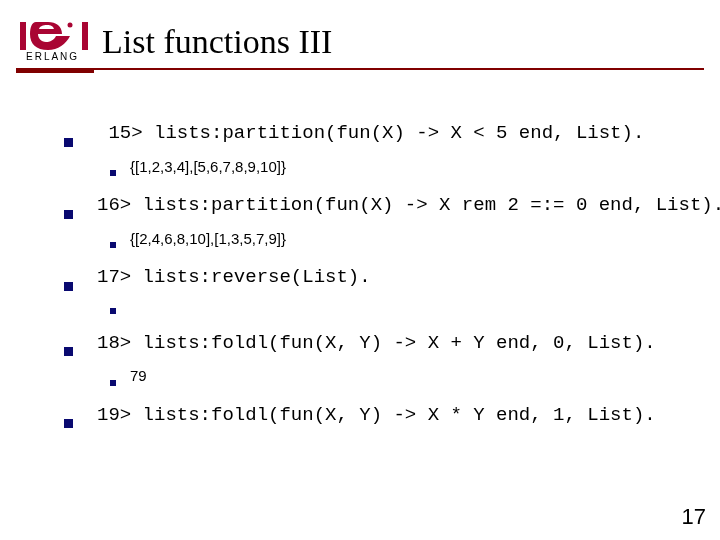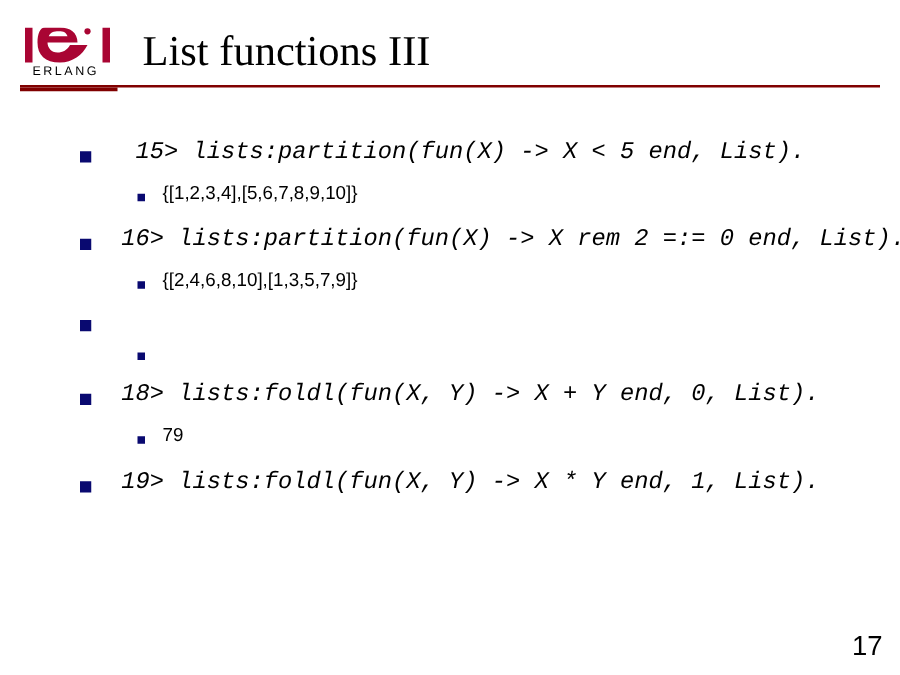--- a/index.html
+++ b/index.html
@@ -28,21 +28,21 @@
     display: inline-block;
     vertical-align: middle;
     width: 72px;
     height: 40px;
   }
   .title {
     display: inline-block;
     vertical-align: middle;
     font-size: 34px;
     font-weight: 400;
-    margin-left: 20px;
+    margin-left: 8px;
     color: #000;
   }
   .underline-full {
     position: absolute;
     left: 16px;
     right: 16px;
     top: 68px;
     height: 2px;
     background: #800000;
   }
@@ -55,43 +55,42 @@
     background: #800000;
   }
   .content {
     position: absolute;
     top: 104px;
     left: 64px;
     right: 24px;
   }
   .item-main {
     display: flex;
-    align-items: center;
-    margin-top: 4px;
+    align-items: flex-end;
+    margin-top: 16px;
     margin-bottom: 2px;
-    font-style: italic;
   }
   .bullet-main {
     width: 9px;
     height: 9px;
     background: #090970;
     flex: 0 0 auto;
     margin-top: 8px;
     margin-right: 24px;
   }
   .code-main {
     font-family: "Courier New", Courier, monospace;
     font-size: 19px;
     color: #000;
     line-height: 1.4;
     white-space: pre;
   }
   .item-sub {
     display: flex;
-    align-items: center;
+    align-items: flex-end;
     margin-left: 46px;
     margin-top: 10px;
     margin-bottom: 14px;
   }
   .bullet-sub {
     width: 6px;
     height: 6px;
     background: #090970;
     flex: 0 0 auto;
     margin-top: 7px;
@@ -148,20 +147,21 @@
       <div class="bullet-main"></div>
       <div class="code-main">16&gt; lists:partition(fun(X) -&gt; X rem 2 =:= 0 end, List).</div>
     </div>
     <div class="item-sub">
       <div class="bullet-sub"></div>
       <div class="text-sub">{[2,4,6,8,10],[1,3,5,7,9]}</div>
     </div>
 
     <div class="item-main">
       <div class="bullet-main"></div>
+      <div class="code-main">17&gt; lists:reverse(List).</div>
     </div>
     <div class="item-sub">
       <div class="bullet-sub"></div>
     </div>
 
     <div class="item-main">
       <div class="bullet-main"></div>
       <div class="code-main">18&gt; lists:foldl(fun(X, Y) -&gt; X + Y end, 0, List).</div>
     </div>
     <div class="item-sub">

